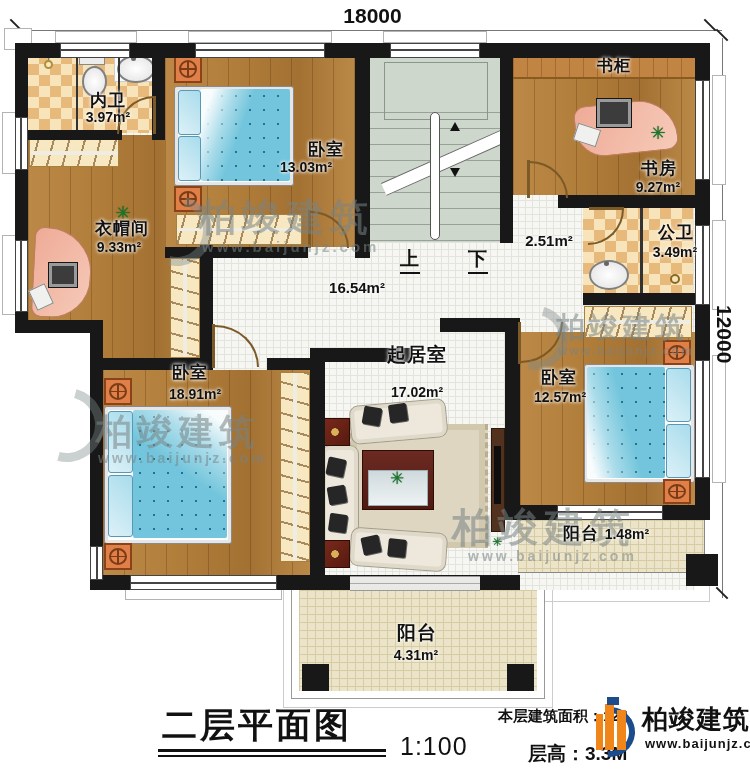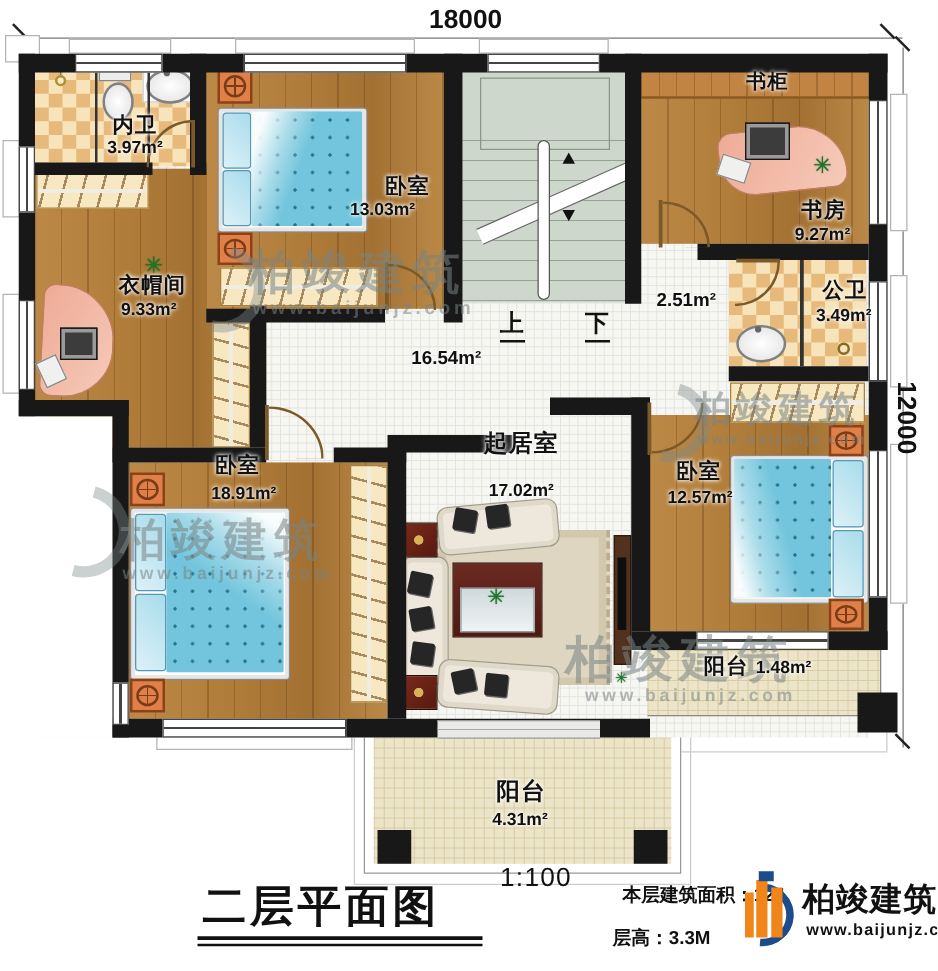--- a/index.html
+++ b/index.html
@@ -302,23 +302,23 @@
   <div class="wm" style="left:558px;top:344px;font-size:12px;letter-spacing:2px">www.baijunjz.com</div>
   <div class="wmring" style="left:30px;top:388px;width:56px;height:56px"></div>
   <div class="wm" style="left:96px;top:408px;font-size:36px;letter-spacing:5px">柏竣建筑</div>
   <div class="wm" style="left:98px;top:450px;font-size:14px;letter-spacing:3px">www.baijunjz.com</div>
   <div class="wm" style="left:452px;top:500px;font-size:40px;letter-spacing:6px">柏竣建筑</div>
   <div class="wm" style="left:468px;top:548px;font-size:14px;letter-spacing:3px">www.baijunjz.com</div>
 
   <div class="tb" style="left:162px;top:702px;font-size:35px;letter-spacing:3px">二层平面图</div>
   <div class="abs" style="left:158px;top:749px;width:228px;height:3px;background:#111;z-index:70"></div>
   <div class="abs" style="left:158px;top:755px;width:228px;height:2px;background:#111;z-index:70"></div>
-  <div class="tb" style="left:400px;top:691px;font-size:21px;letter-spacing:1px;font-weight:normal">1:100</div>
+  <div class="tb" style="left:400px;top:732px;font-size:25px;letter-spacing:1px;font-weight:normal">1:100</div>
   <div class="tb" style="left:498px;top:707px;font-size:15px">本层建筑面积：124.</div>
-  <div class="tb" style="left:490px;top:741px;font-size:15px">层高：3.3M</div>
+  <div class="tb" style="left:528px;top:741px;font-size:19px">层高：3.3M</div>
 
   <div class="abs" style="left:585px;top:707px;width:50px;height:50px;border:6px solid #1c4c8c;border-radius:50%;box-sizing:border-box;
               border-top-color:transparent;border-left-color:transparent;transform:rotate(-40deg);z-index:70"></div>
   <div class="abs" style="left:605px;top:704px;width:9px;height:46px;background:#f08519;z-index:71"></div>
   <div class="abs" style="left:617px;top:710px;width:9px;height:40px;background:#f08519;z-index:71"></div>
   <div class="abs" style="left:596px;top:714px;width:7px;height:36px;background:#f08519;z-index:71"></div>
   <div class="abs" style="left:607px;top:697px;width:12px;height:8px;background:#1c4c8c;z-index:71"></div>
   <div class="tb" style="left:642px;top:702px;font-size:26px;letter-spacing:1px">柏竣建筑</div>
   <div class="tb" style="left:645px;top:736px;font-size:13px;letter-spacing:1px">www.baijunjz.com</div>
 

